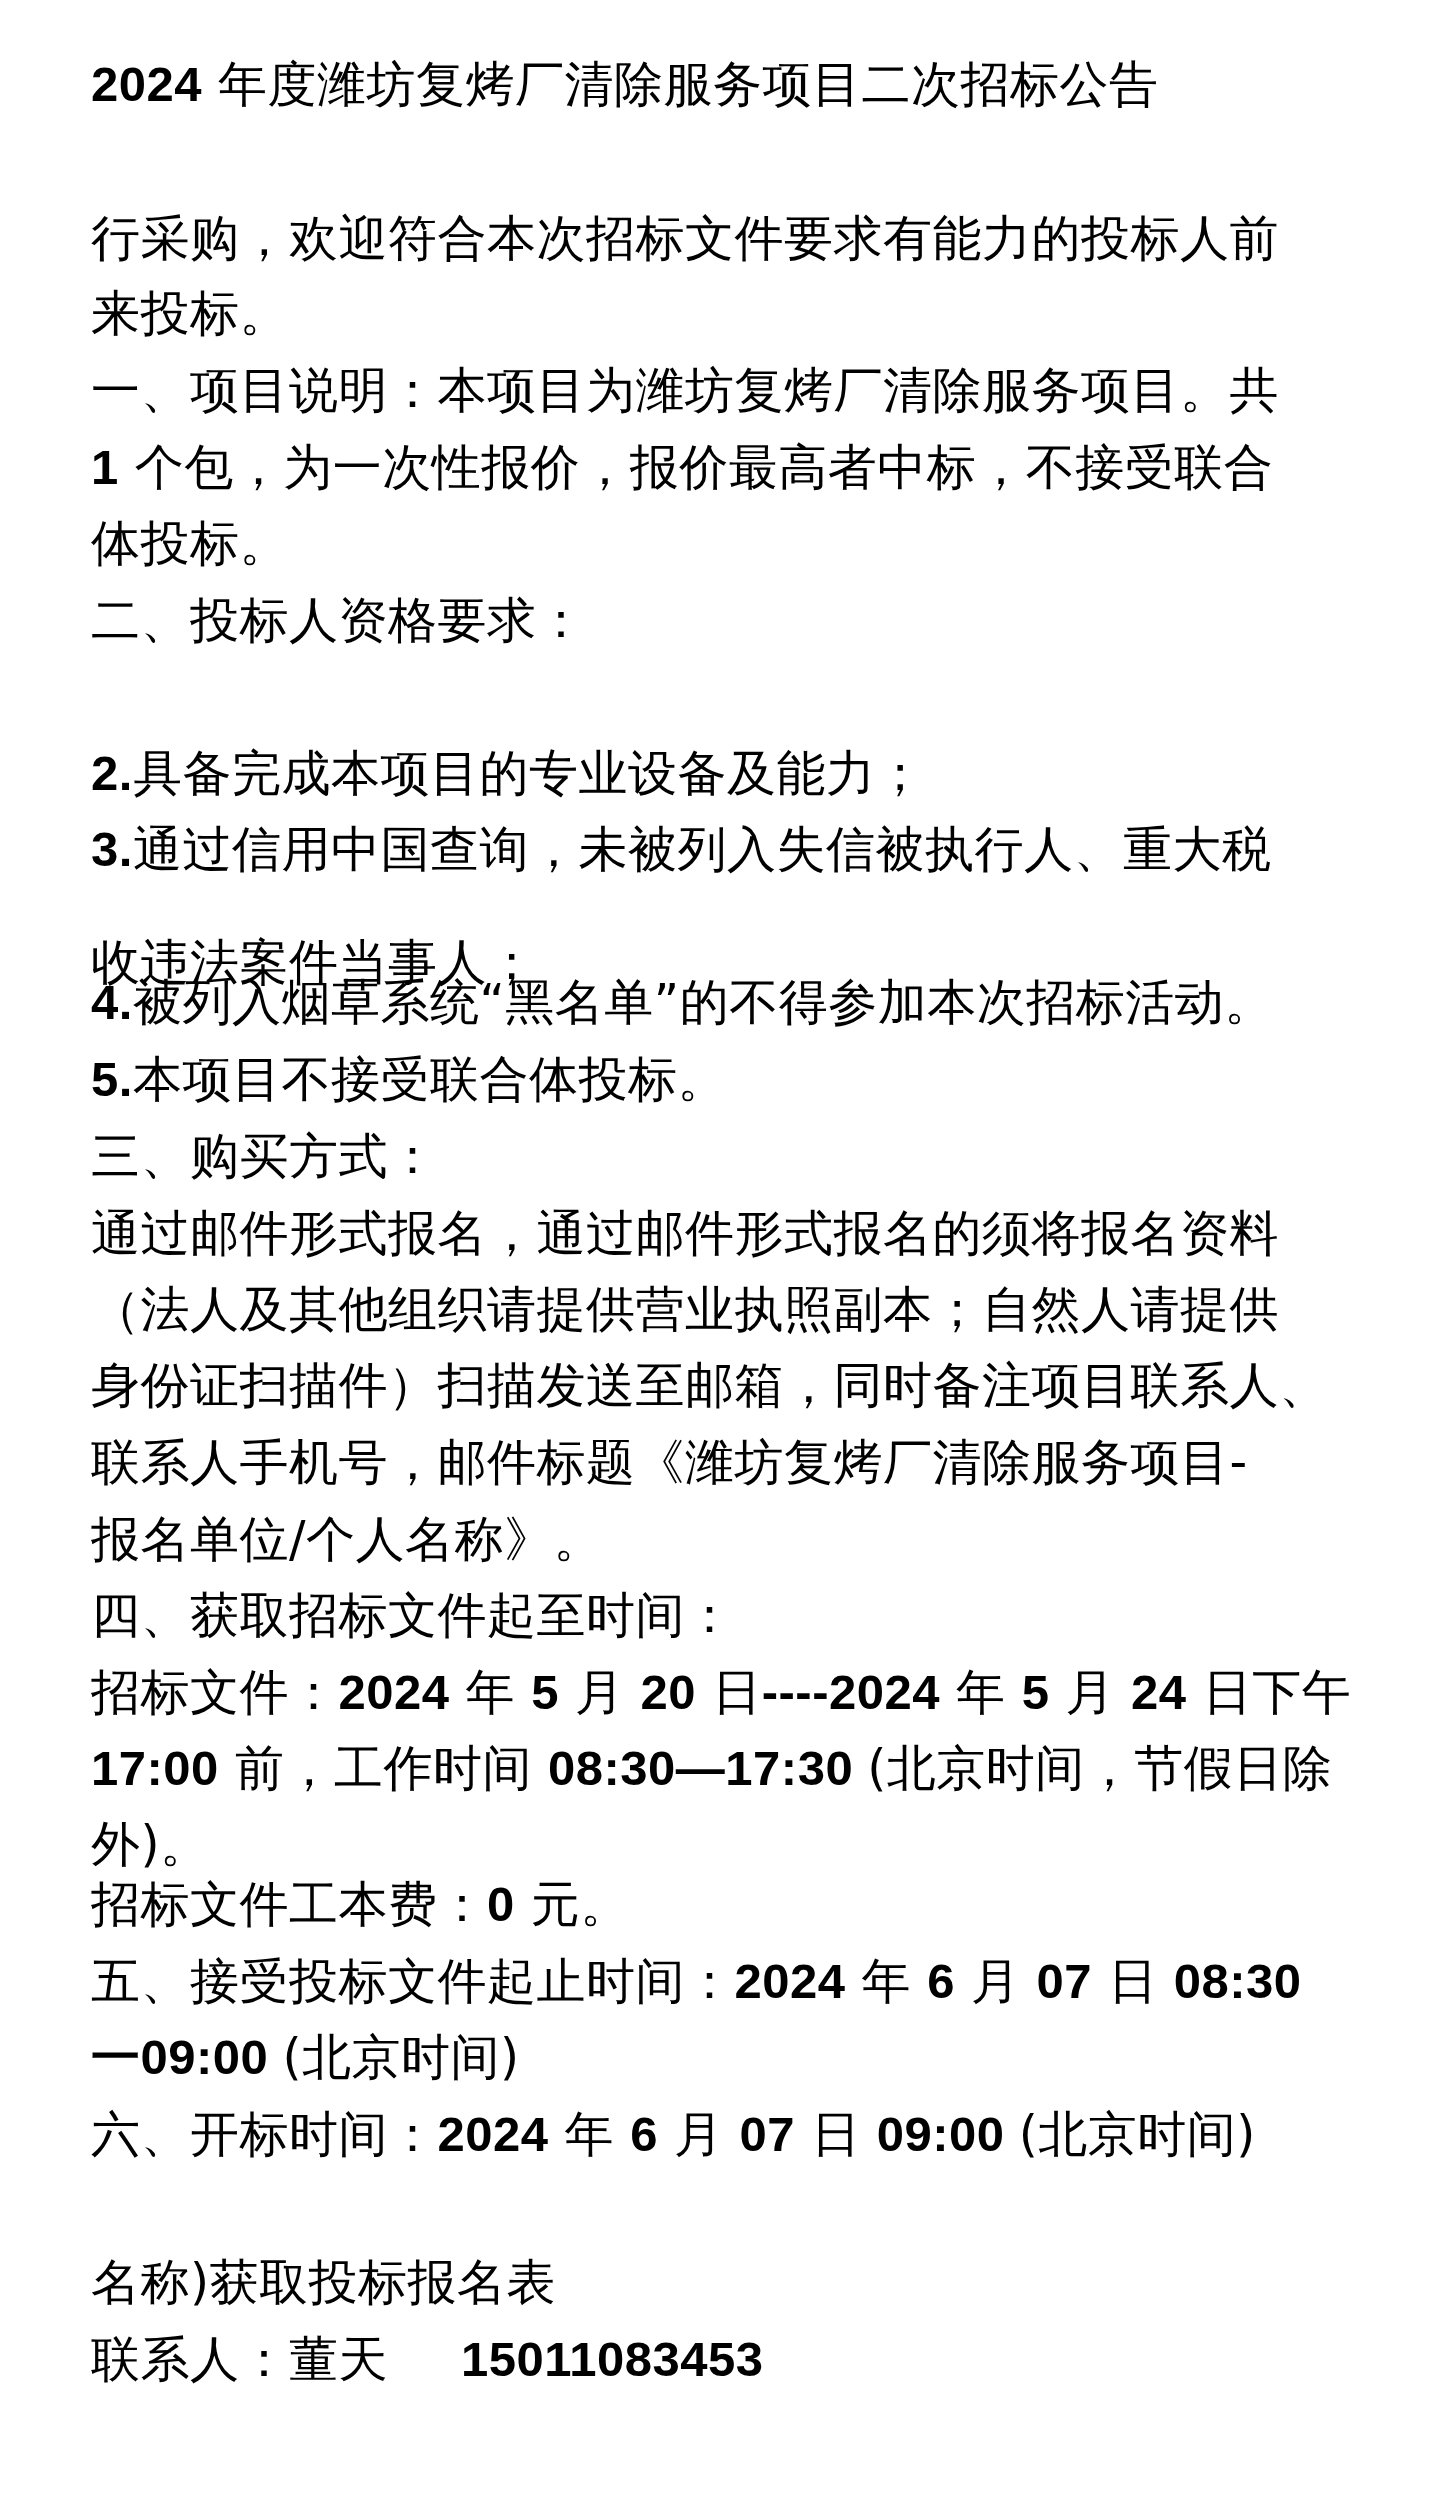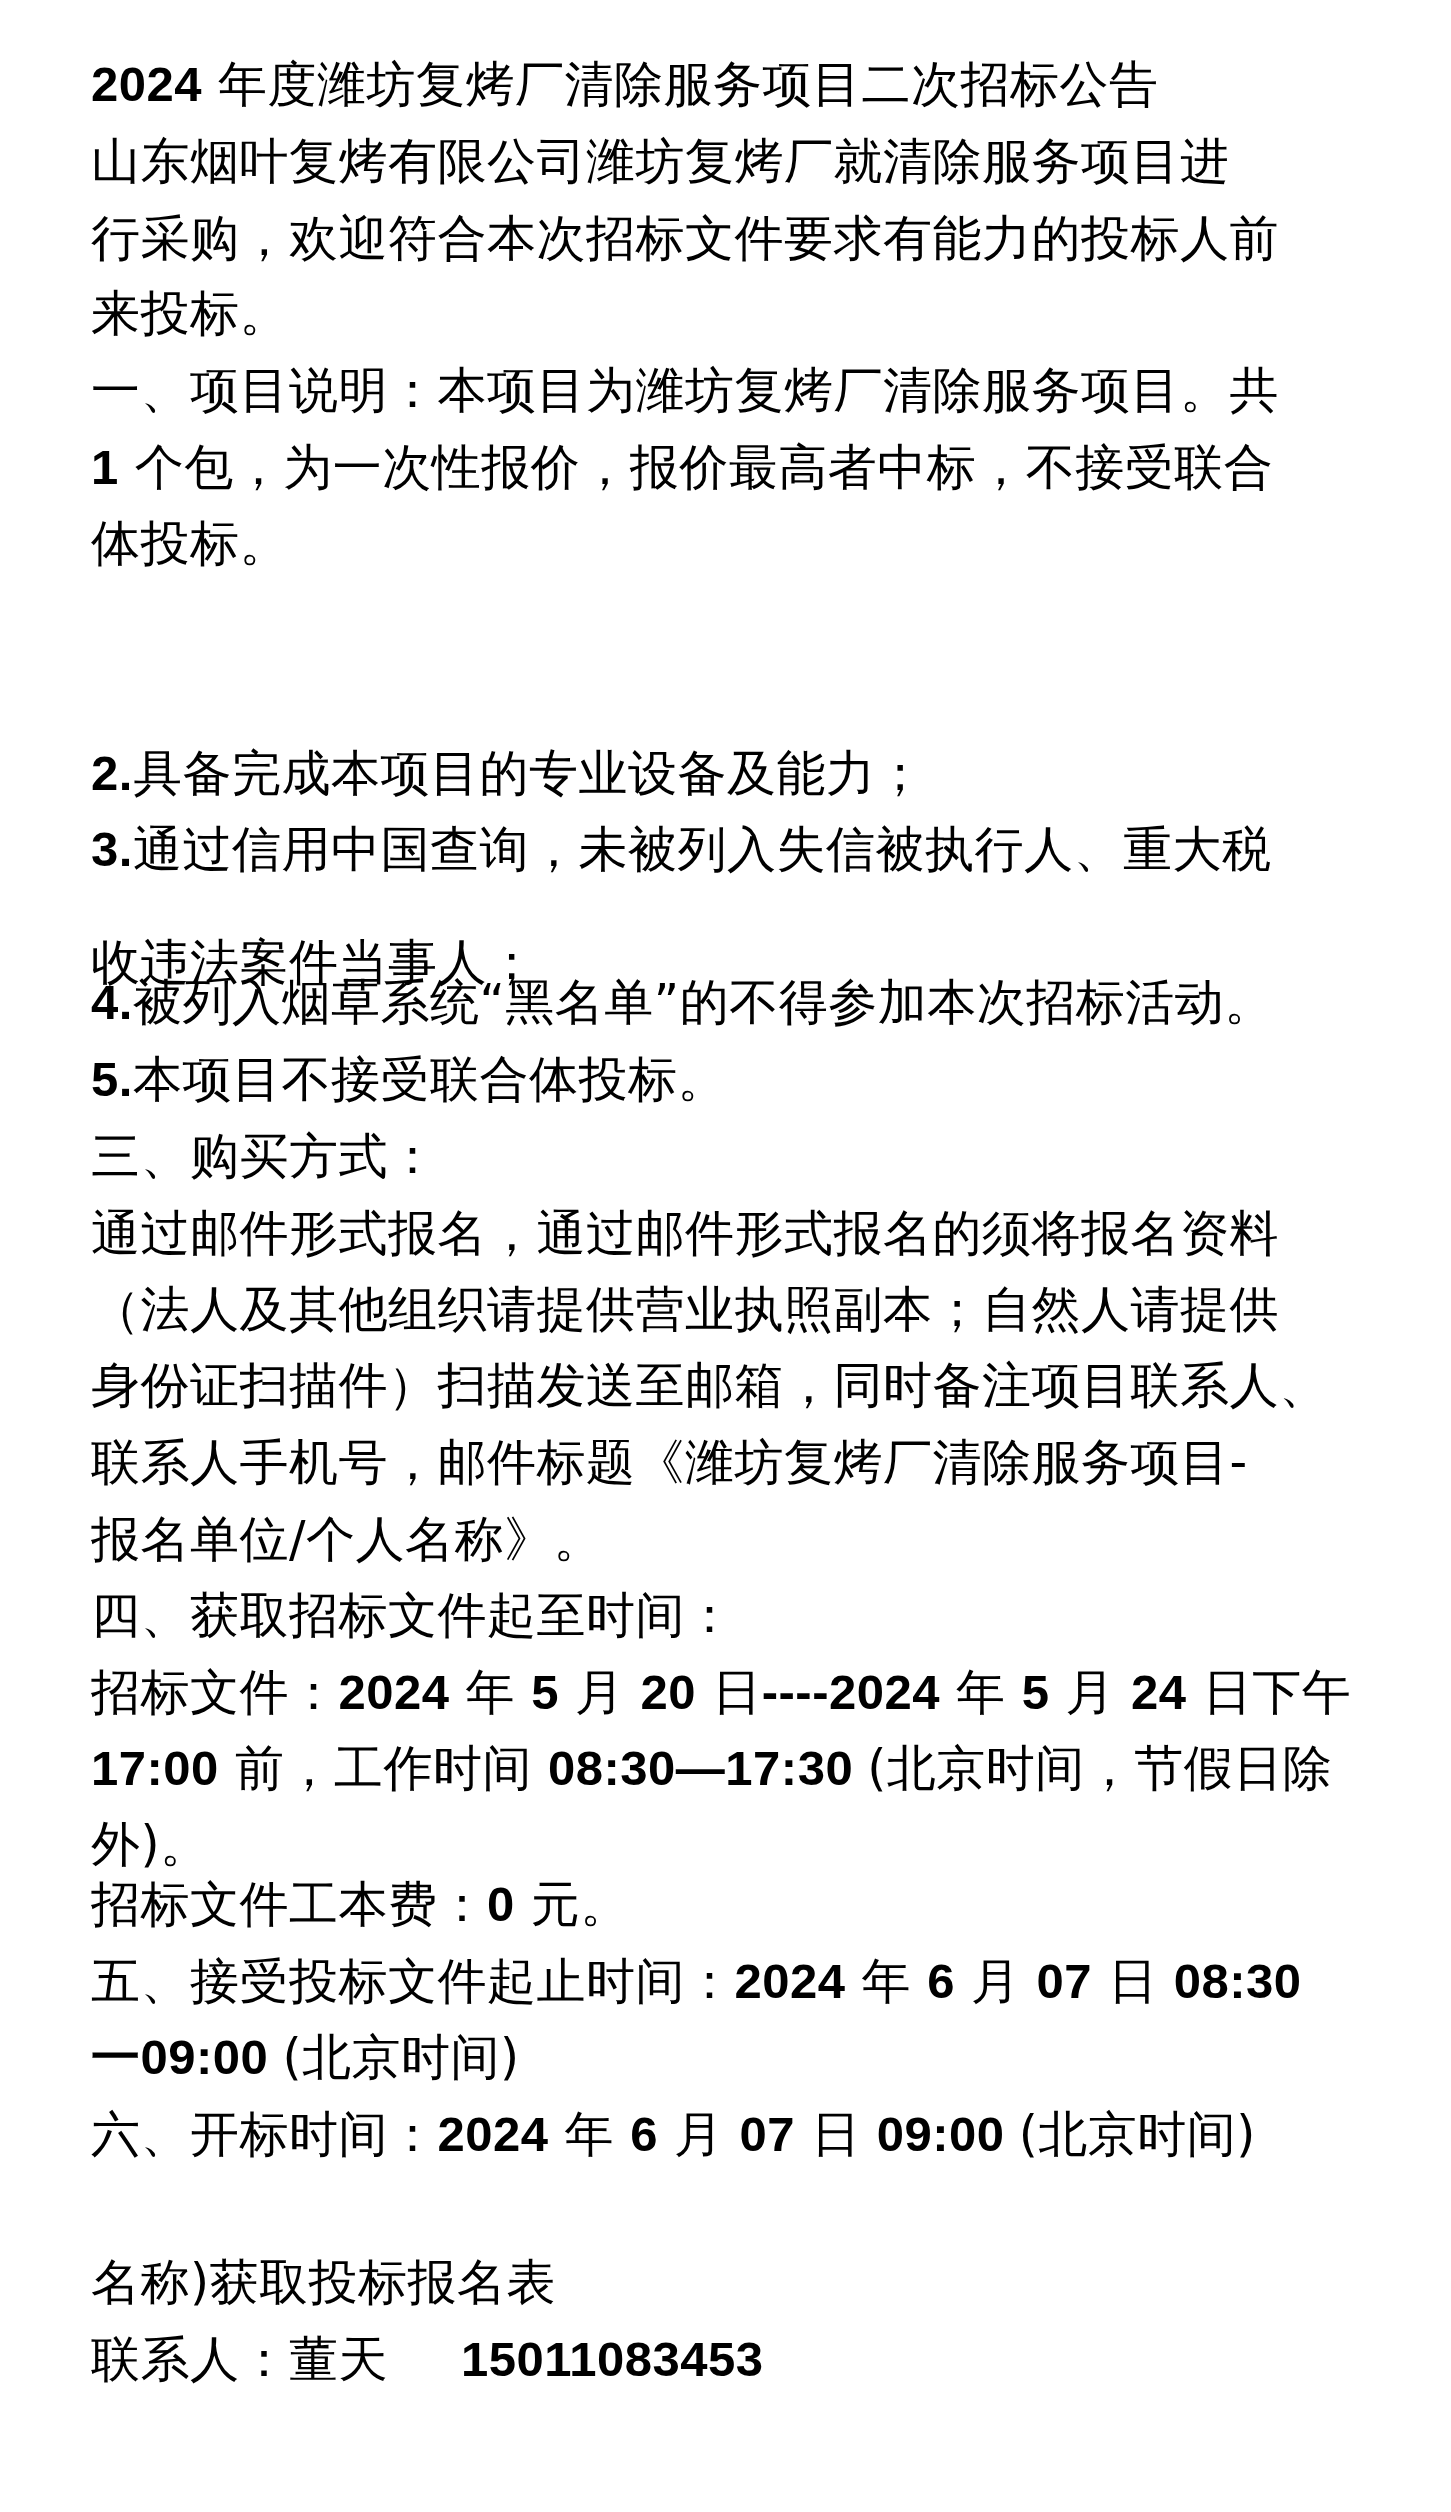--- a/index.html
+++ b/index.html
@@ -12,28 +12,28 @@
   }
   .b { font-weight: bold; font-family: "Liberation Sans", "DejaVu Sans", sans-serif; }
 </style>
 </head>
 <body>
 
 <div class="doc">
 
   <div class="line" style="top:55px"><span class="b">2024</span><span> 年度潍坊复烤厂清除服务项目二次招标公告</span></div>
 
-  <div class="line" style="top:132px">山东烟叶复烤有限公司潍坊复烤厂就清除服务项目进</div>
   <div class="line" style="top:209px">行采购，欢迎符合本次招标文件要求有能力的投标人前</div>
   <div class="line" style="top:284px">来投标。</div>
 
   <div class="line" style="top:361px">一、项目说明：本项目为潍坊复烤厂清除服务项目。共</div>
   <div class="line" style="top:438px"><span class="b">1</span><span> 个包，为一次性报价，报价最高者中标，不接受联合</span></div>
   <div class="line" style="top:514px">体投标。</div>
 
+  <div class="line" style="top:591px">二、投标人资格要求：</div>
   <div class="line" style="top:744px"><span class="b">2.</span><span>具备完成本项目的专业设备及能力；</span></div>
   <div class="line" style="top:820px"><span class="b">3.</span><span>通过信用中国查询，未被列入失信被执行人、重大税</span></div>
   <div class="line" style="top:933px">收违法案件当事人；</div>
   <div class="line" style="top:973px"><span class="b">4.</span><span>被列入烟草系统“黑名单”的不得参加本次招标活动。</span></div>
   <div class="line" style="top:1050px"><span class="b">5.</span><span>本项目不接受联合体投标。</span></div>
 
   <div class="line" style="top:1127px">三、购买方式：</div>
   <div class="line" style="top:1280px">（法人及其他组织请提供营业执照副本；自然人请提供</div>
   <div class="line" style="top:1204px">通过邮件形式报名，通过邮件形式报名的须将报名资料</div>
   <div class="line" style="top:1356px">身份证扫描件）扫描发送至邮箱，同时备注项目联系人、</div>

